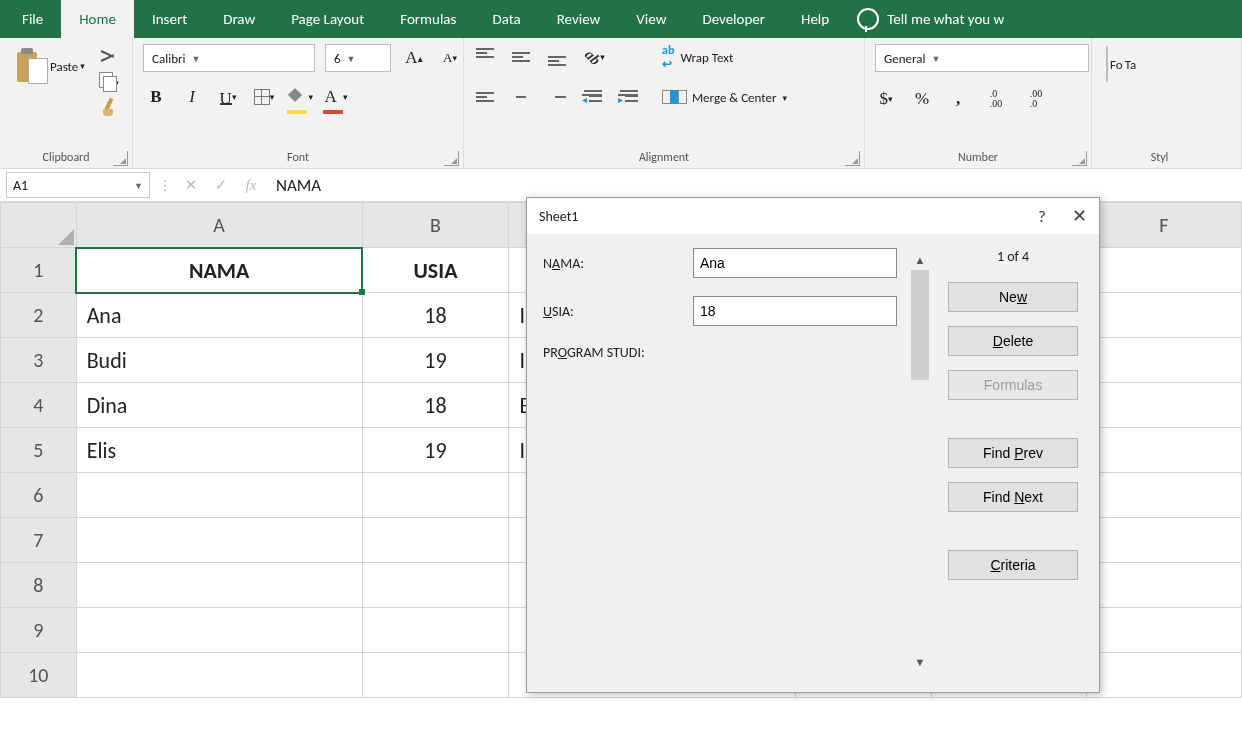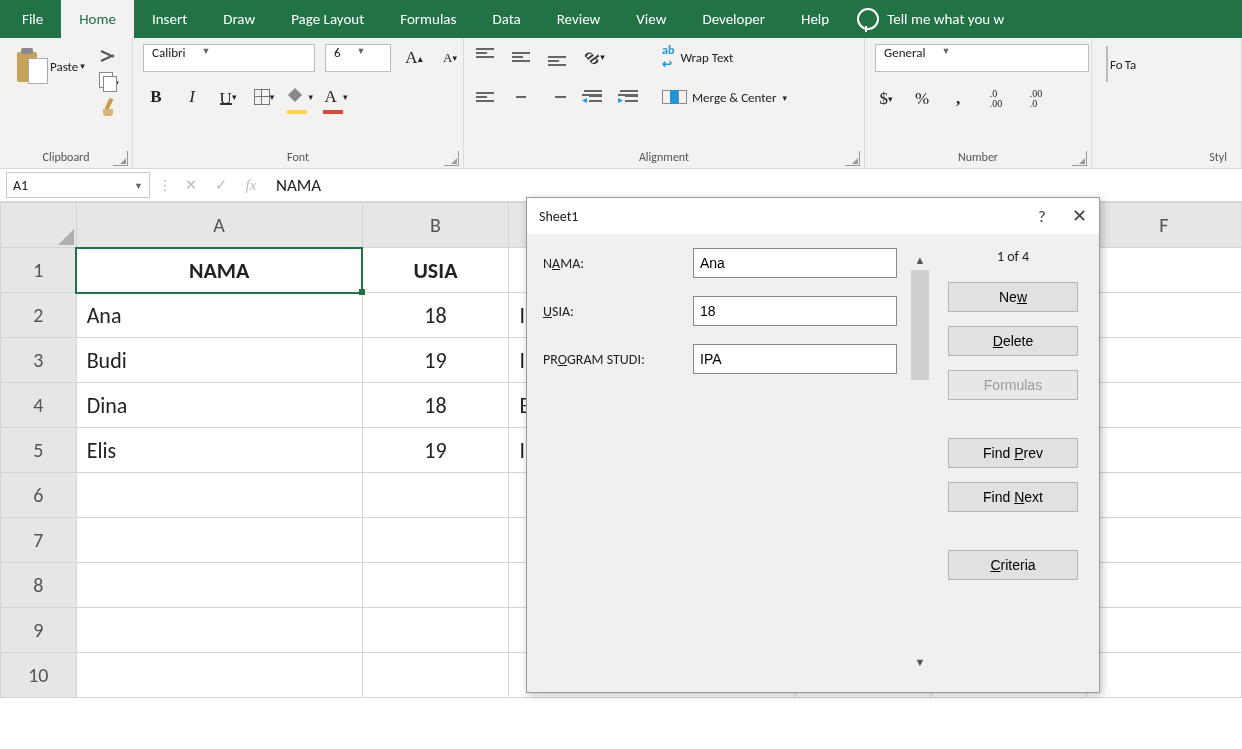--- a/index.html
+++ b/index.html
@@ -31,21 +31,21 @@
 .cut-ic{position:relative;width:20px;height:20px}
 .cut-ic:before{transform:rotate(25deg);top:4px;left:2px}
 .cut-ic:after{transform:rotate(-25deg);top:14px;left:2px}
 .copy-ic{position:relative;width:20px;height:20px}
 .copy-ic:before{content:"";position:absolute;left:0;top:0;width:12px;height:14px;border:1px solid #888;background:#fff}
 .copy-ic:after{content:"";position:absolute;left:4px;top:4px;width:12px;height:14px;border:1px solid #888;background:#fff}
 .brush-ic{position:relative;width:20px;height:20px}
 .brush-ic:before{content:"";position:absolute;left:8px;top:0;width:4px;height:12px;background:#c99a4a;transform:rotate(25deg)}
 .brush-ic:after{content:"";position:absolute;left:4px;top:11px;width:10px;height:7px;background:#d7b377;border-radius:0 0 3px 3px}
 
-.combo{height:26px;border:1px solid #bdbdbd;background:#fff;display:flex;align-items:flex-start;padding:0 4px 0 8px;gap:16px;cursor:pointer}
+.combo{height:26px;border:1px solid #bdbdbd;background:#fff;display:flex;align-items:center;padding:0 4px 0 8px;gap:6px;cursor:pointer}
 .combo .arr{font-size:9px;color:#666}
 .row{display:flex;align-items:center;gap:10px}
 .bt{width:26px;height:26px;display:flex;align-items:center;justify-content:center;cursor:pointer;font-family:"Times New Roman",serif;font-size:17px}
 .bt.small{width:22px}
 .und{border-bottom:2px solid #333;height:14px}
 .fill-ic{width:16px;height:14px;position:relative}
 .fill-ic:before{content:"";position:absolute;left:3px;top:0;width:10px;height:10px;background:#888;transform:rotate(45deg)}
 .colorbar{position:absolute;left:0;bottom:-4px;width:20px;height:4px}
 .yellow{background:#ffd54a}
 .red{background:#d84b3b}
@@ -333,21 +333,21 @@
   </div>
 
   <div class="group" style="flex:1;min-width:140px">
     <div class="group-body">
       <div class="bigbtn" style="overflow:hidden;width:30px;align-items:center">
         <div style="width:28px;height:34px;border:1px solid #bbb"></div>
         <span class="lbl">Fo</span>
         <span class="lbl">Ta</span>
       </div>
     </div>
-    <div class="group-label" style="justify-content:flex-end;padding-right:14px">
+    <div class="group-label" style="justify-content:center;padding-right:14px">
         <span>Styl</span>
       </div>
   </div>
 </div>
 
 <div class="fbar">
   <div class="namebox">
       <span>A1</span>
       <span class="arr">▼</span>
     </div>
@@ -488,21 +488,20 @@
       <div class="frow">
         <label>N<u class="acc">A</u>MA:</label>
         <input value="Ana" style="">
       </div>
       <div class="frow">
         <label><u class="acc">U</u>SIA:</label>
         <input value="18" style="">
       </div>
       <div class="frow">
         <label>PR<u class="acc">O</u>GRAM STUDI:</label>
-        <input value="IPA" style="">
       </div>
     </div>
     <div class="scroll">
       <div class="sbtn">▲</div>
       <div class="track">
           <div class="thumb"></div>
         </div>
       <div class="sbtn">▼</div>
     </div>
     <div class="dlg-right">

